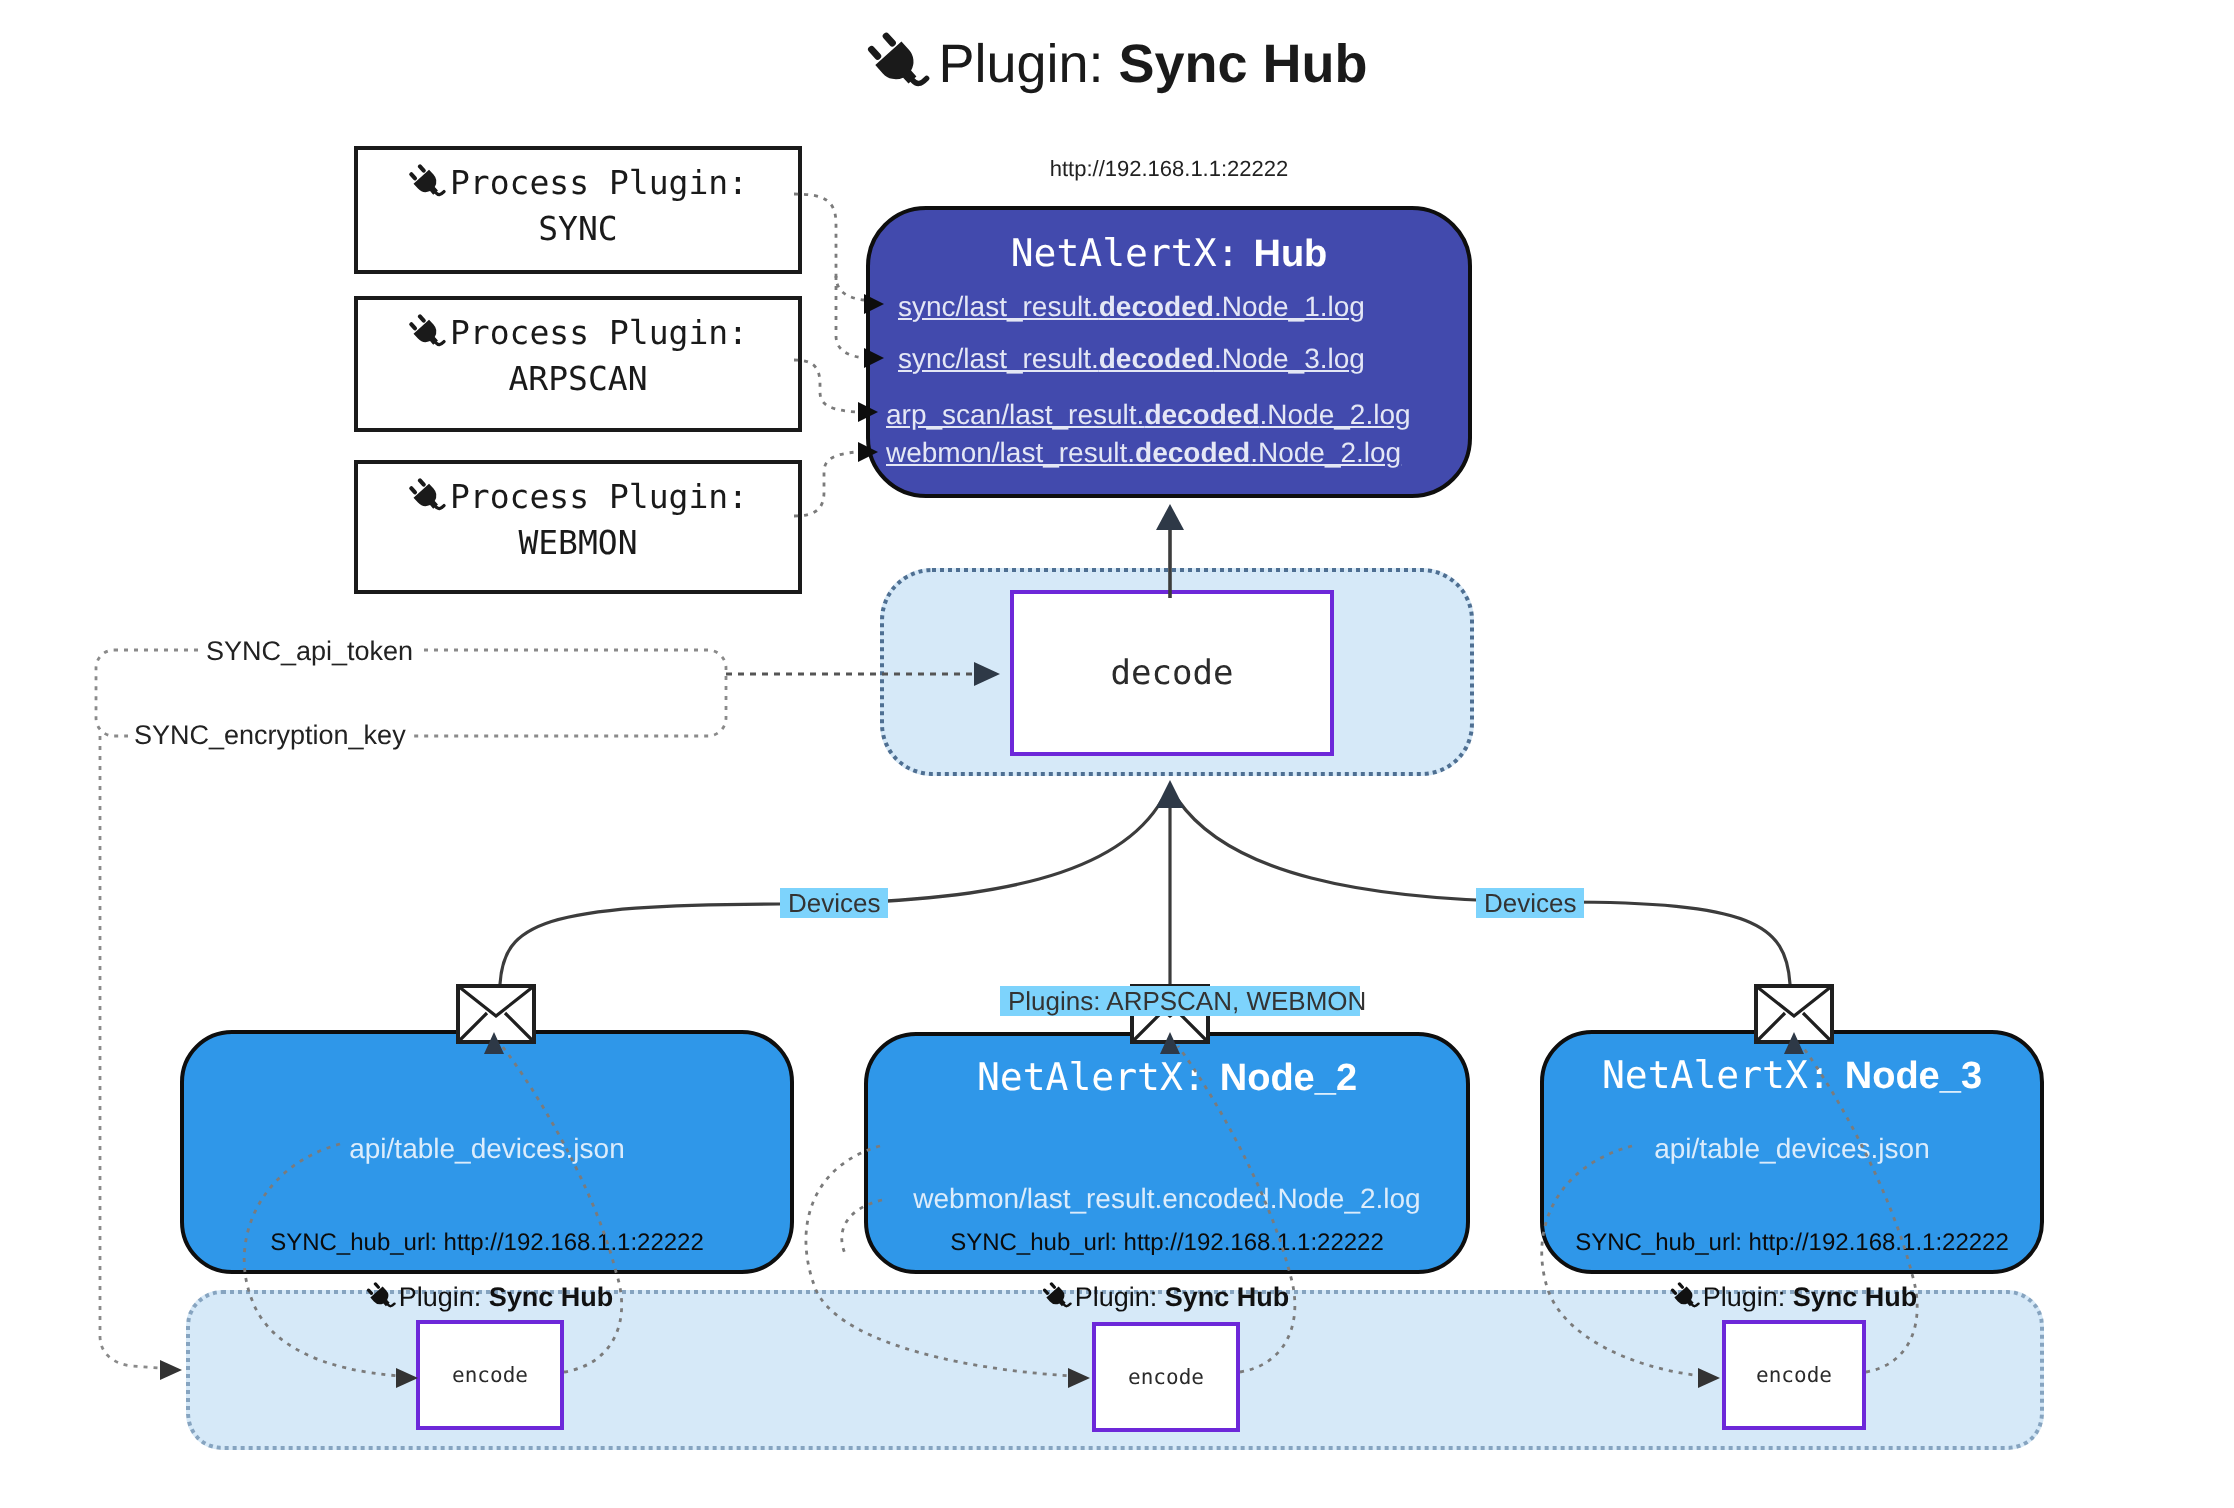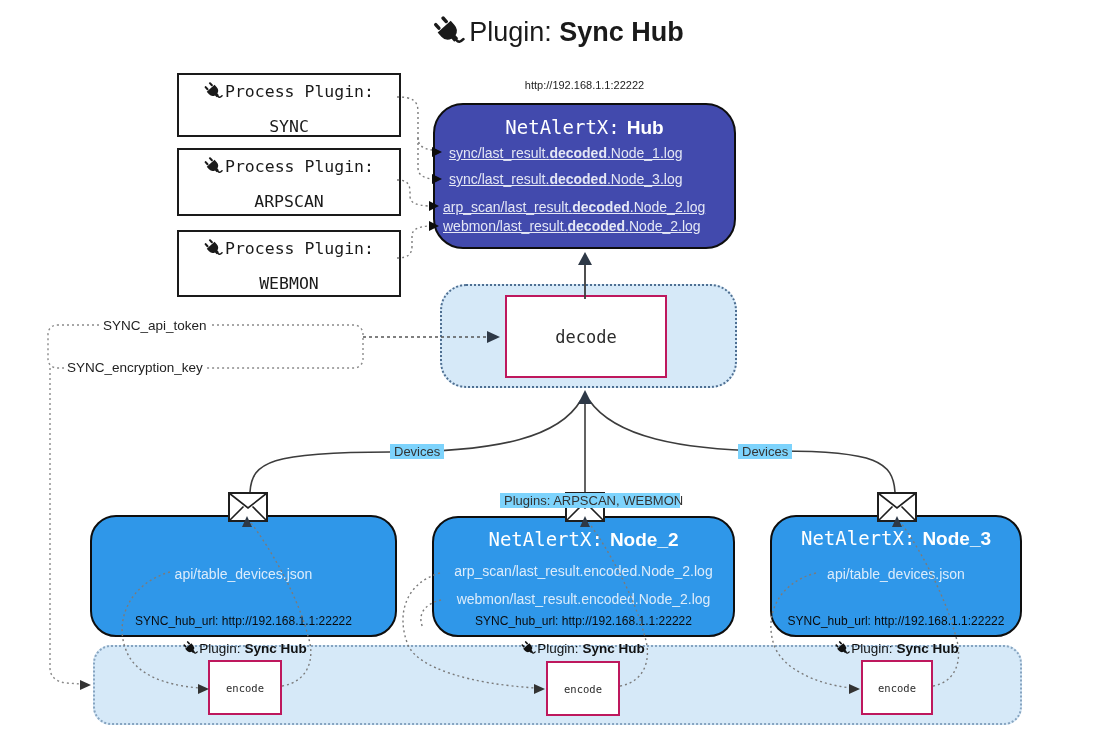--- a/index.html
+++ b/index.html
@@ -11,36 +11,36 @@
 
   
   .page-title{left:0;top:16px;width:1117px;text-align:center;font-size:27px;color:#1a1a1a;}
   .page-title .plug{width:32px;height:32px;vertical-align:-7px;margin-right:4px;}
   .page-title b{font-weight:bold;}
 
   
   .pbox{left:177px;width:220px;background:#fff;border:2px solid #1a1a1a;text-align:center;
         font-family:"DejaVu Sans Mono","Liberation Mono",monospace;font-size:16.5px;color:#1a1a1a;}
   .pbox .l1{margin-top:7px;}
-  .pbox .l2{margin-top:16px;}
+  .pbox .l2{margin-top:4px;}
   .pbox .plug{width:19px;height:19px;vertical-align:-4px;margin-right:2px;}
 
   
   .hub{left:433px;top:103px;width:303px;height:146px;background:var(--hub-fill,#424aad);
        border:2px solid #0e0e0e;border-radius:30px;color:#fff;box-sizing:border-box;}
   .hub-url{left:433px;top:79px;width:303px;text-align:center;font-size:11px;color:#222;}
   .hub-title{position:absolute;left:0;top:11px;width:100%;text-align:center;font-size:19px;}
   .hub-title .name{font-weight:bold;margin-left:7px;}
   .hub-line{position:absolute;font-size:14px;color:#e4e7f5;white-space:nowrap;text-decoration:underline;}
   .hub-line b{font-weight:bold;}
 
   
   .panel{background:var(--panel-fill,#d6e9f8);box-sizing:border-box;}
   .decode-panel{left:440px;top:284px;width:297px;height:104px;border:2px dotted #4e6f92;border-radius:26px;}
-  .white-box{background:#fff;border:2px solid #be185d;box-sizing:border-box;display:flex;
+  .white-box{background:#fff;border:2px solid #6d28d9;box-sizing:border-box;display:flex;
              align-items:center;justify-content:center;
              font-family:"DejaVu Sans Mono","Liberation Mono",monospace;color:#2b2b2b;}
   .decode-box{left:505px;top:295px;width:162px;height:83px;font-size:17px;}
 
   
   .node{background:var(--node-fill,#2f97e9);border:2px solid #0e0e0e;border-radius:26px;
         color:#fff;box-sizing:border-box;}
   .node-title{position:absolute;left:0;top:10px;width:100%;text-align:center;font-size:19px;white-space:nowrap;}
   .node-title .name{font-weight:bold;margin-left:7px;}
   .node-file{position:absolute;left:0;width:100%;text-align:center;font-size:14px;color:#dcecfb;white-space:nowrap;}
@@ -122,21 +122,20 @@
 
   <div class="abs panel decode-panel"></div>
   <div class="abs white-box decode-box">decode</div>
 
   <div class="abs node" style="left:90px;top:515px;width:307px;height:122px;">
     <div class="node-file" style="top:49px;">api/table_devices.json</div>
     <div class="node-huburl">SYNC_hub_url: http://192.168.1.1:22222</div>
   </div>
   <div class="abs node" style="left:432px;top:516px;width:303px;height:121px;">
     <div class="node-title"><span class="mono">NetAlertX:</span><span class="name">Node_2</span></div>
-    <div class="node-file" style="top:45px;">arp_scan/last_result.encoded.Node_2.log</div>
     <div class="node-file" style="top:73px;">webmon/last_result.encoded.Node_2.log</div>
     <div class="node-huburl">SYNC_hub_url: http://192.168.1.1:22222</div>
   </div>
   <div class="abs node" style="left:770px;top:515px;width:252px;height:122px;">
     <div class="node-title"><span class="mono">NetAlertX:</span><span class="name">Node_3</span></div>
     <div class="node-file" style="top:49px;">api/table_devices.json</div>
     <div class="node-huburl">SYNC_hub_url: http://192.168.1.1:22222</div>
   </div>
 
   <div class="abs panel bottom-panel"></div>

